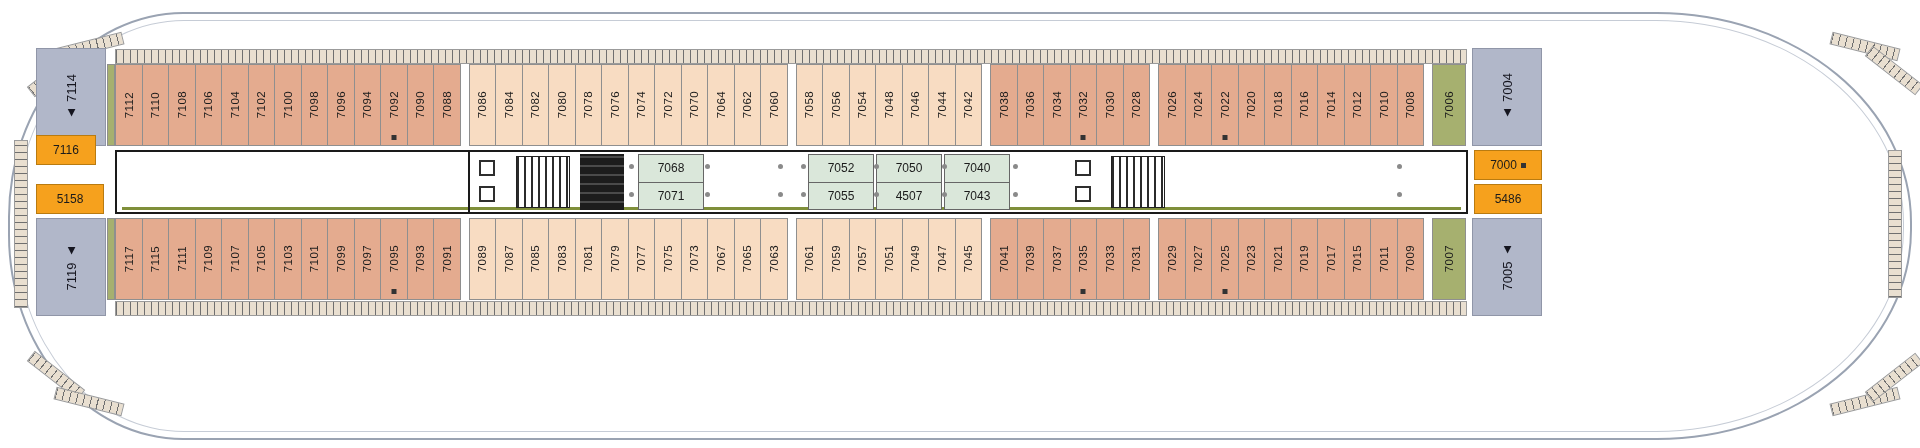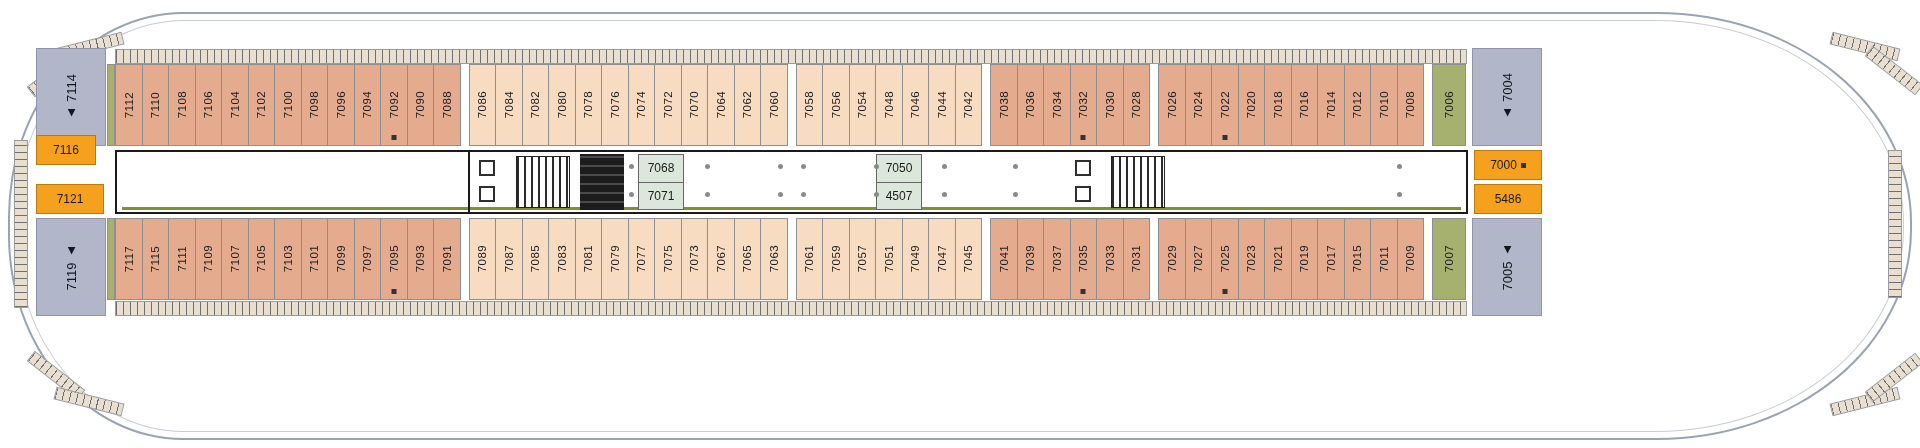--- a/index.html
+++ b/index.html
@@ -40,21 +40,21 @@
   
   .midbox{position:absolute;left:115px;top:150px;width:1353px;height:64px;box-sizing:border-box;
         background:#fff;border:2px solid #1a1a1a;}
   .gline{position:absolute;left:5px;right:5px;bottom:2px;height:3px;background:var(--corridorline);}
   .part{position:absolute;top:0;bottom:0;width:2px;background:#1a1a1a;}
   .lift{position:absolute;width:16px;height:16px;box-sizing:border-box;border:2px solid #2e2e2e;background:#fff;}
   .stairs{position:absolute;top:4px;width:54px;height:52px;box-sizing:border-box;border:1px solid #222;
         background:repeating-linear-gradient(90deg,#2b2b2b 0 2px,#fff 2px 7px);}
   .darkblock{position:absolute;top:2px;width:44px;height:56px;
         background:repeating-linear-gradient(0deg,#1c1c1c 0 7px,#4a4a4a 7px 9px);}
-  .ipair{position:absolute;top:2px;width:46px;height:56px;box-sizing:border-box;background:var(--mint);
+  .ipair{position:absolute;top:2px;width:66px;height:56px;box-sizing:border-box;background:var(--mint);
         border:1px solid #666;display:flex;flex-direction:column;}
   .icab{flex:1;display:flex;align-items:center;justify-content:center;font-size:12px;color:#1b1b1b;}
   .icab.t{border-bottom:1px solid #666;}
   .dot{position:absolute;width:5px;height:5px;border-radius:50%;background:#8a8a8a;}
 
   
   .bluezone{position:absolute;width:70px;height:98px;box-sizing:border-box;background:var(--bluegray);
         border:1px solid #9096a8;display:flex;}
   .vlabel{writing-mode:vertical-rl;transform:rotate(180deg);margin:auto;font-size:13px;color:#15151f;}
   .spec{position:absolute;height:30px;box-sizing:border-box;background:var(--orange);border:1px solid #b97b10;
@@ -94,21 +94,21 @@
     <span class="vlabel">▲ 7004</span>
   </div>
   <div class="bluezone" style="left:1472px;top:218px;">
     <span class="vlabel">7005 ▲</span>
   </div>
 
   <div class="spec" style="left:36px;top:135px;width:60px;">
     <span>7116</span>
   </div>
   <div class="spec" style="left:36px;top:184px;width:68px;">
-    <span>7121</span>
+    <span>5158</span>
   </div>
   <div class="spec" style="left:1474px;top:150px;width:68px;">
     <span>7000</span>
     <span class="smarker"></span>
   </div>
   <div class="spec" style="left:1474px;top:184px;width:68px;">
     <span>5486</span>
   </div>
 
   <div class="sliver" style="top:64px;"></div>
@@ -453,26 +453,42 @@
     <div class="darkblock" style="left:463px;"></div>
 
     <div class="ipair" style="left:521px;">
       <div class="icab t">
           <span>7068</span>
         </div>
       <div class="icab">
           <span>7071</span>
         </div>
     </div>
+    <div class="ipair" style="left:691px;">
+      <div class="icab t">
+          <span>7052</span>
+        </div>
+      <div class="icab">
+          <span>7055</span>
+        </div>
+    </div>
     <div class="ipair" style="left:759px;">
       <div class="icab t">
           <span>7050</span>
         </div>
       <div class="icab">
           <span>4507</span>
+        </div>
+    </div>
+    <div class="ipair" style="left:827px;">
+      <div class="icab t">
+          <span>7040</span>
+        </div>
+      <div class="icab">
+          <span>7043</span>
         </div>
     </div>
 
     <div class="lift" style="left:958px;top:8px;"></div>
     <div class="lift" style="left:958px;top:34px;"></div>
     <div class="stairs" style="left:994px;"></div>
 
   <div class="dot" style="left: 512px; top: 12px;"></div>
       <div class="dot" style="left: 512px; top: 40px;"></div>
       <div class="dot" style="left: 588px; top: 12px;"></div>

